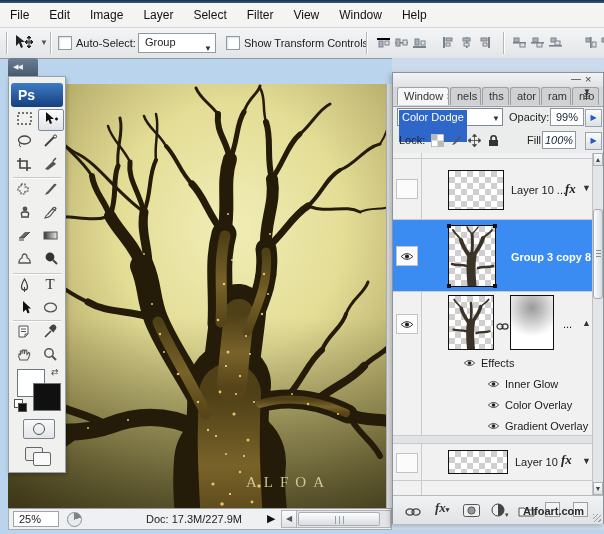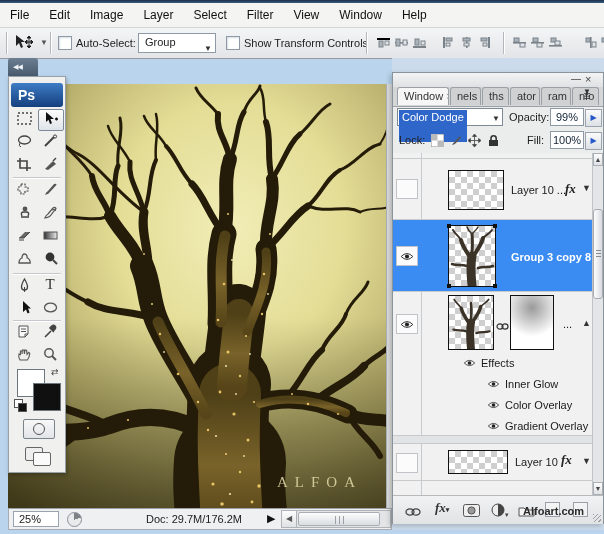--- a/index.html
+++ b/index.html
@@ -124,21 +124,21 @@
     background:repeating-linear-gradient(#868c92 0 1px,transparent 1px 3px);}
   #panel-bottombar{position:absolute;left:0;top:422px;width:210px;height:28px;background:linear-gradient(#f1f2f3,#e0e2e4);
     border-top:1px solid #b6babd;}
   .pb-icon{position:absolute;top:7px;color:#333;}
   #alfoart{position:absolute;left:130px;top:9px;font-size:11px;font-weight:bold;color:#2b2b2b;}
   #panel-grip{position:absolute;left:200px;top:18px;width:8px;height:8px;
     background:repeating-linear-gradient(135deg,#9aa0a6 0 1px,transparent 1px 3px);}
   .ghost-ic{position:absolute;top:6px;width:13px;height:13px;border:1px solid #9aa0a6;background:rgba(255,255,255,.4);}
   
   #canvas-watermark{position:absolute;left:238px;top:390px;font-family:"Liberation Serif",serif;
-    font-size:15px;letter-spacing:7px;color:#ddd3a2;opacity:.9;margin-left:31px;}
+    font-size:15px;letter-spacing:7px;color:#ddd3a2;opacity:.9;}
   .gray{color:#555;}
 </style>
 </head>
 <body>
 
 <div id="app">
 
   <div id="top-strip" class="abs"></div>
 
   <div id="menubar" class="abs">
@@ -393,21 +393,21 @@
           <circle cx="156" cy="268" r="0.9"></circle>
       </g>
     </svg>
     <span id="canvas-watermark">ALFOA</span>
   </div>
   <div id="vscroll-sliver" class="abs"></div>
 
   <div id="statusbar" class="abs">
     <span id="zoom-box">25%</span>
     <span id="status-circle"></span>
-    <span id="doc-info">Doc: 29.7M/176.2M</span>
+    <span id="doc-info">Doc: 17.3M/227.9M</span>
     <span id="status-arrow">▶</span>
     <span id="hscroll">
       <span class="btn">◀</span>
       <span class="thumb">
           <span class="grip"></span>
         </span>
     </span>
   </div>
 
   <div id="tools-dock-header" class="abs">◀◀</div>
@@ -594,21 +594,21 @@
             <path d="M2,11 q1,-2 2,-2.6 L9,3 q1.4,-1 2,0.6 L6,9 q-1,1.6 -4,2 Z" fill="#555"></path>
           </svg></span>
       <span class="lock-ic" style="left:75px;"><svg width="13" height="13">
             <path d="M6.5,1 v11 M1,6.5 h11 M6.5,0 l-2,2.4 h4 Z M6.5,13 l-2,-2.4 h4 Z M0,6.5 l2.4,-2 v4 Z M13,6.5 l-2.4,-2 v4 Z" stroke="#444" fill="#444" stroke-width="0.8"></path>
           </svg></span>
       <span class="lock-ic" style="left:94px;"><svg width="13" height="13">
             <rect x="2" y="6" width="9" height="6" fill="#333"></rect>
             <path d="M4,6 V4.4 a2.6,2.6 0 0 1 5.2,0 V6" fill="none" stroke="#333" stroke-width="1.6"></path>
           </svg></span>
       <span class="panel-label" style="left:134px;top:5px;">Fill:</span>
-      <span class="spin-box" style="left:157px;top:2px;">100%</span>
+      <span class="spin-box" style="left:149px;top:2px;font-style:italic;">100%</span>
       <span class="spin-btn" style="left:192px;top:3px;">▶</span>
     </div>
 
     <div id="layers-list">
       <span class="gutter-line"></span>
 
       <div class="lrow" style="top:0;height:6px;"></div>
 
       <div class="lrow" style="top:6px;height:61px;">
         <span class="eyebox" style="top:20px;"></span>

